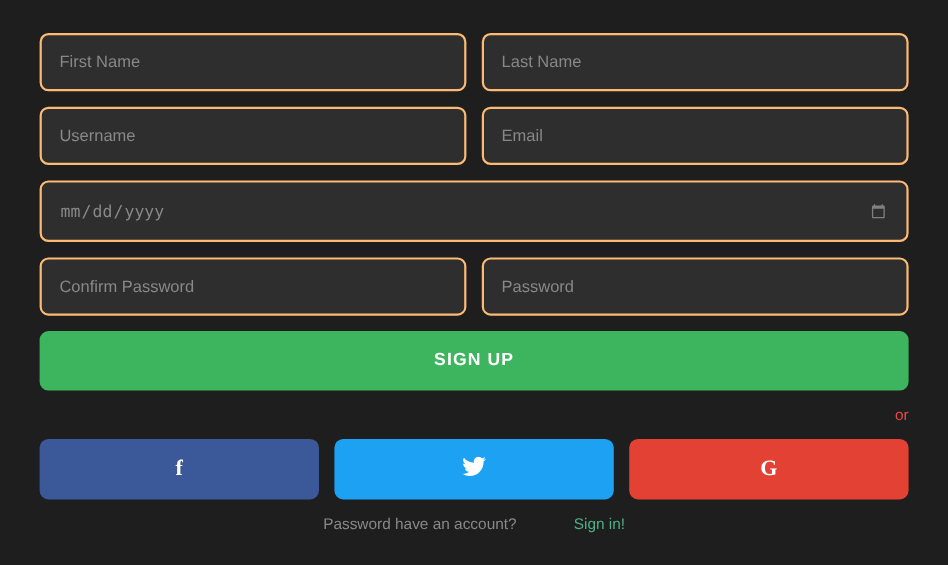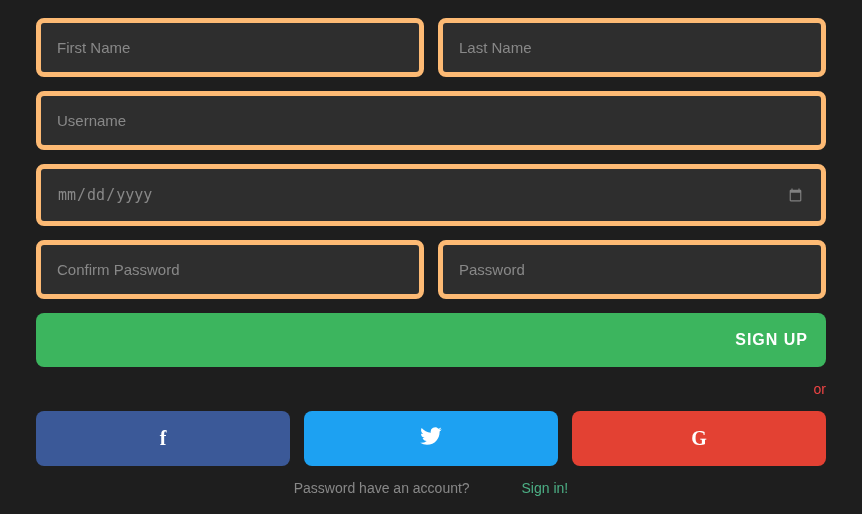--- a/index.html
+++ b/index.html
@@ -27,21 +27,21 @@
     }
 
     .form-row {
       display: flex;
       gap: 14px;
     }
 
     .form-input {
       flex: 1;
       background-color: #2e2e2e;
-      border: 5px solid #fdba74;
+      border: 2px solid #fdba74;
       border-radius: 8px;
       padding: 16px 16px;
       color: #888;
       font-size: 15px;
       outline: none;
       width: 100%;
     }
 
     .form-input::placeholder {
       color: #888;
@@ -62,21 +62,20 @@
       padding: 18px;
       background-color: #3cb55e;
       border: none;
       border-radius: 8px;
       color: white;
       font-size: 16px;
       font-weight: bold;
       letter-spacing: 1px;
       cursor: pointer;
       text-transform: uppercase;
-      text-align: right;
     }
 
     .or-divider {
       text-align: right;
       color: #ef4444;
       font-size: 14px;
     }
 
     .social-row {
       display: flex;
@@ -151,20 +150,21 @@
 <body>
 
 <div class="form-container">
   <div class="form-row">
     <input type="text" class="form-input" placeholder="First Name" style="">
     <input type="text" class="form-input" placeholder="Last Name" style="">
   </div>
 
   <div class="form-row">
     <input type="text" class="form-input" placeholder="Username" style="">
+    <input type="email" class="form-input" placeholder="Email" style="">
   </div>
 
   <div class="form-row">
     <input type="date" class="form-input" style="">
   </div>
 
   <div class="form-row">
     <input type="password" class="form-input" placeholder="Confirm Password" style="">
     <input type="password" class="form-input" placeholder="Password" style="">
   </div>

